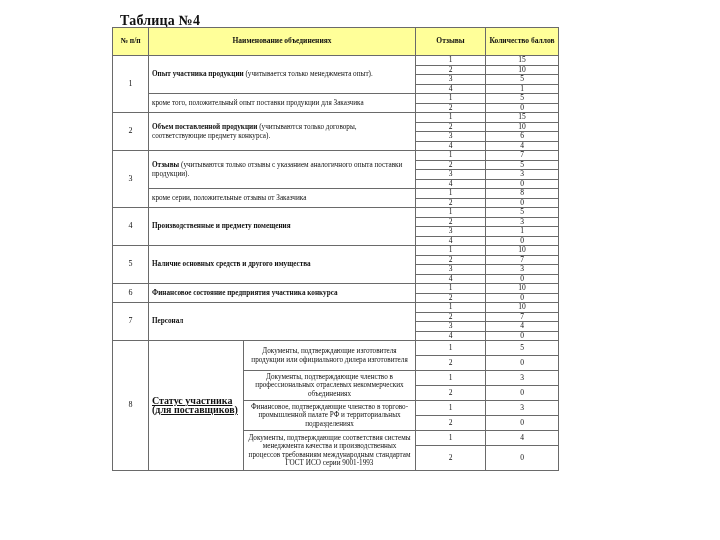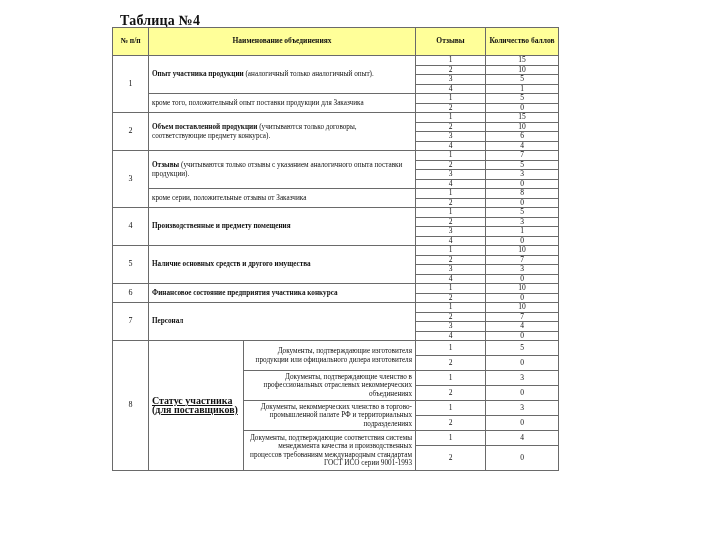--- a/index.html
+++ b/index.html
@@ -5,21 +5,21 @@
     html, body { margin:0; padding:0; background:#ffffff; }
     body { width:720px; height:540px; position:relative; overflow:hidden; font-family:"Liberation Serif", serif; color:#111; }
     .title { position:absolute; left:120px; top:13px; font-size:14px; font-weight:bold; letter-spacing:0.2px; }
     table.main { position:absolute; left:112px; top:27px; width:446px; border-collapse:collapse; table-layout:fixed; font-size:7.2px; line-height:8.2px; }
     table.main td, table.main th { border:1px solid #6a6a6a; padding:0 3px; vertical-align:middle; }
     table.main th { background:#ffff99; font-weight:bold; text-align:center; font-size:7.5px; height:27px; }
     td.num { text-align:center; font-size:8px; }
     td.crit { text-align:left; }
     td.crit b { font-weight:bold; }
     td.place, td.pts { text-align:center; font-size:7.5px; height:8.5px; padding:0; border-color:#8c8c8c; }
-    td.sub { text-align:right; padding:1px 3px; }
+    td.sub { text-align:center; padding:1px 3px; }
     td.statuslbl { font-weight:bold; font-size:10px; text-align:left;text-decoration:underline; }
     col.c1 { width:36px; } col.c2 { width:95px; } col.c3 { width:172px; } col.c4 { width:70px; } col.c5 { width:73px; }
     .tall td.place, .tall td.pts { height:14px; }
     .vtall td.place, .vtall td.pts { height:24px; }
   </style>
 </head>
 <body>
 
 <div class="title">Таблица №4</div>
 
@@ -35,21 +35,21 @@
     <tr>
       <th>№ п/п</th>
       <th colspan="2">Наименование объединениях</th>
       <th>Отзывы</th>
       <th>Количество баллов</th>
     </tr>
   </thead>
   <tbody id="tbody">
       <tr>
         <td class="num" rowspan="6">1</td>
-        <td class="crit" colspan="2" rowspan="4"><b>Опыт участника продукции</b><span> (аналогичный только аналогичный опыт).</span></td>
+        <td class="crit" colspan="2" rowspan="4"><b>Опыт участника продукции</b><span> (учитывается только менеджмента опыт).</span></td>
         <td class="place">1</td>
         <td class="pts">15</td>
       </tr>
       <tr>
         <td class="place">2</td>
         <td class="pts">10</td>
       </tr>
       <tr>
         <td class="place">3</td>
         <td class="pts">5</td>
@@ -190,21 +190,21 @@
       <tr class="tall">
         <td class="sub" rowspan="2">Документы, подтверждающие членство в профессиональных отраслевых некоммерческих объединениях</td>
         <td class="place">1</td>
         <td class="pts">3</td>
       </tr>
       <tr class="tall">
         <td class="place">2</td>
         <td class="pts">0</td>
       </tr>
       <tr class="tall">
-        <td class="sub" rowspan="2">Документы, некоммерческих членство в торгово-промышленной палате РФ и территориальных подразделениях</td>
+        <td class="sub" rowspan="2">Финансовое, подтверждающие членство в торгово-промышленной палате РФ и территориальных подразделениях</td>
         <td class="place">1</td>
         <td class="pts">3</td>
       </tr>
       <tr class="tall">
         <td class="place">2</td>
         <td class="pts">0</td>
       </tr>
       <tr class="tall">
         <td class="sub" rowspan="2">Документы, подтверждающие соответствия системы менеджмента качества и производственных процессов требованиям международным стандартам ГОСТ ИСО серии 9001-1993</td>
         <td class="place">1</td>

